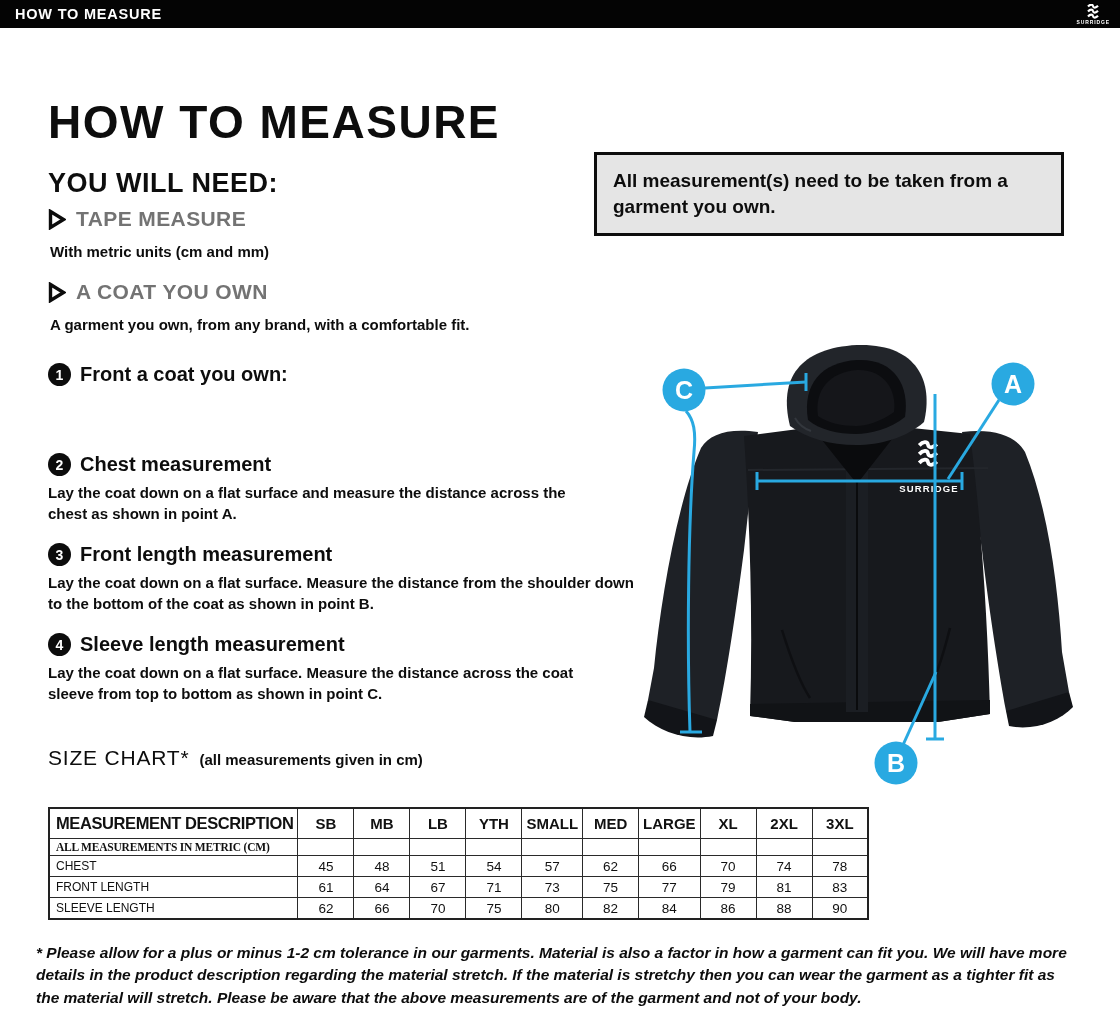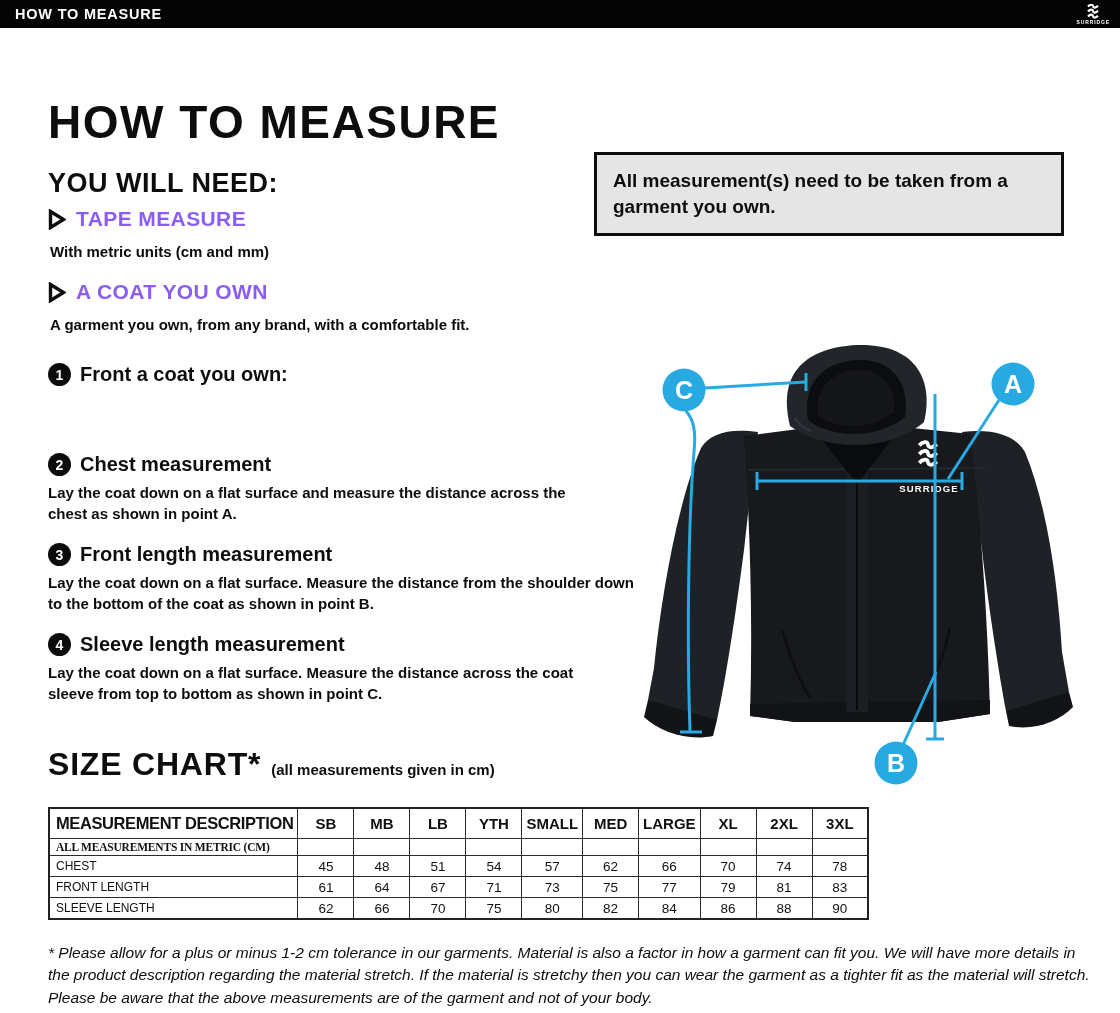--- a/index.html
+++ b/index.html
@@ -22,21 +22,21 @@
     position:absolute;left:48px;top:64px;font-size:46px;font-weight:bold;
     letter-spacing:1.5px;color:#0d0d0d;
   }
   .h2{
     position:absolute;left:48px;top:146px;font-size:27px;font-weight:bold;
     letter-spacing:.5px;color:#0d0d0d;
   }
   
   .need-item{position:absolute;left:48px;}
   .need-item .head{display:flex;align-items:center;gap:10px;}
-  .need-item .title{font-size:21px;font-weight:bold;letter-spacing:.4px;color:#8b5cf6;}
+  .need-item .title{font-size:21px;font-weight:bold;letter-spacing:.4px;color:#737373;}
   .need-item .desc{font-size:15px;font-weight:bold;margin-top:12px;margin-left:2px;color:#0d0d0d;}
   .item-tape{top:207px;}
   .item-coat{top:280px;}
   
   .step{position:absolute;left:48px;}
   .step .head{display:flex;align-items:center;gap:9px;}
   .badge{
     width:23px;height:23px;border-radius:50%;background:#0c0c0c;color:#fff;
     font-size:14px;font-weight:bold;display:flex;align-items:center;justify-content:center;
     flex:0 0 auto;
@@ -49,40 +49,40 @@
   .step .desc.wide{max-width:600px;}
   .step1{top:363px;} .step2{top:453px;} .step3{top:543px;} .step4{top:633px;}
   
   .notice{
     position:absolute;left:594px;top:152px;width:470px;box-sizing:border-box;
     border:3px solid #0d0d0d;padding:13px 16px;
     font-size:19px;font-weight:bold;line-height:1.38;color:#0d0d0d;background:#e5e5e5;
   }
   
   .size-chart-head{position:absolute;left:48px;top:746px;display:flex;align-items:baseline;gap:10px;}
-  .size-chart-head .big{font-size:32px;font-weight:bold;letter-spacing:.8px;color:#0d0d0d;}
+  .size-chart-head .big{font-size:21px;font-weight:normal;letter-spacing:.8px;color:#0d0d0d;}
   .size-chart-head .small{font-size:15px;font-weight:bold;color:#0d0d0d;}
   table.size-chart{
     position:absolute;left:48px;top:807px;border-collapse:collapse;table-layout:fixed;
     border:2px solid #222;background:#fff;
   }
   table.size-chart col.c-desc{width:237px;}
   table.size-chart col.c-size{width:56px;}
   table.size-chart th,table.size-chart td{
     border:1.5px solid #2a2a2a;padding:0 4px;white-space:nowrap;overflow:hidden;
   }
   tr.hdr th{height:29px;font-size:15px;font-weight:bold;text-align:center;}
   tr.hdr th.desc{font-size:16.5px;text-align:left;padding-left:6px;letter-spacing:-.4px;}
   tr.metric td{height:16px;font-size:11.5px;font-weight:bold;text-align:left;padding-left:6px;letter-spacing:-.2px;font-family:Liberation Serif, serif;}
   tr.data td{height:20px;font-size:13.5px;text-align:center;}
   tr.data td.desc{font-size:12px;text-align:left;padding-left:6px;}
   
   .footnote{
-    position:absolute;left:48px;top:942px;width:1042px;
-    font-size:15.5px;font-weight:normal;font-style:italic;line-height:1.45;color:#0d0d0d;
+    position:absolute;left:36px;top:942px;width:1042px;
+    font-size:15.5px;font-weight:bold;font-style:italic;line-height:1.45;color:#0d0d0d;
   }
   
   .diagram-svg{position:absolute;top:0;left:0;}
 </style>
 </head>
 <body>
 
 <header class="topbar">
   <span class="topbar-title">HOW TO MEASURE</span>
   <span class="topbar-logo">

